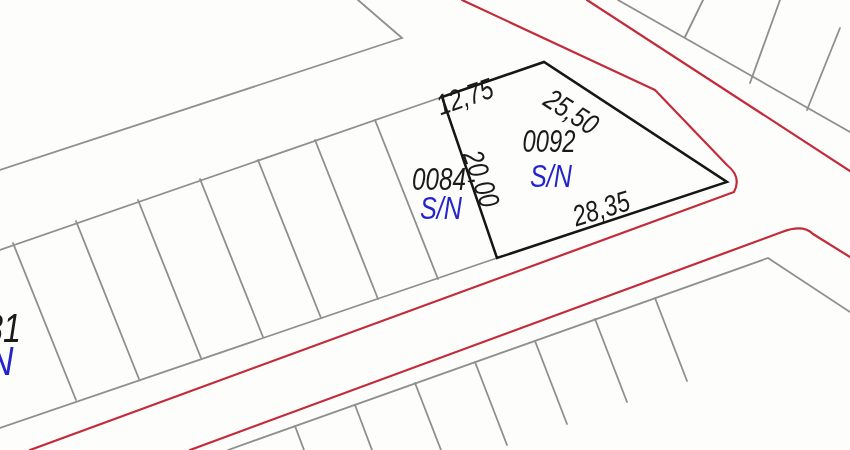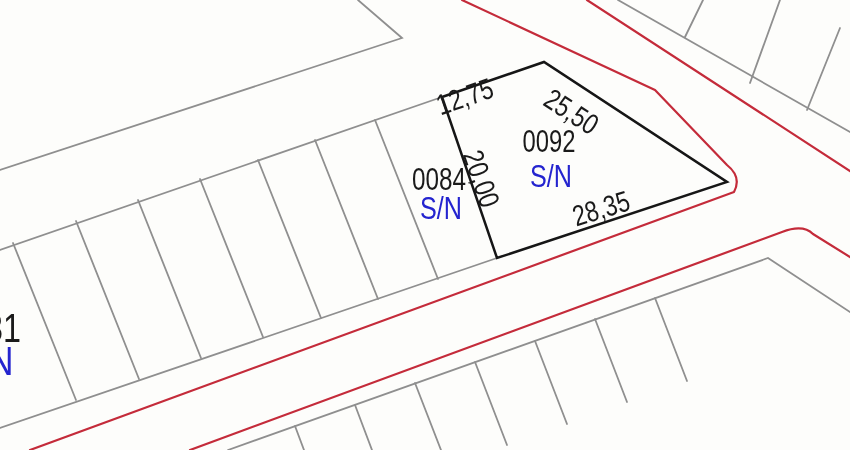--- a/index.html
+++ b/index.html
@@ -1,21 +1,21 @@
 <!DOCTYPE html>
 <html><head>
 <meta charset="utf-8">
 <style>
   html,body{margin:0;padding:0;}
   body{
     width:850px;height:450px;overflow:hidden;
     background:#ffffff;
     font-family:"Liberation Sans", sans-serif;
   }
-  .map-wrap{position:relative;width:850px;height:450px;background:#ec4899;}
+  .map-wrap{position:relative;width:850px;height:450px;background:#ec4899;font-style:italic;}
   svg{display:block;width:850px;height:450px;}
   .gray-line{fill:none;stroke-width:1.8;stroke-linecap:round;}
   .black-line{fill:none;stroke-width:2.5;stroke-linejoin:miter;}
   .red-line{fill:none;stroke-width:2.2;stroke-linecap:round;stroke-linejoin:round;}
   text{font-family:"Liberation Sans", sans-serif;}
   .parcel-id{font-size:32px;}
   .parcel-status{font-size:31px;}
   .dim-label{font-size:29px;}
   .edge-id{font-size:40px;}
 </style>

